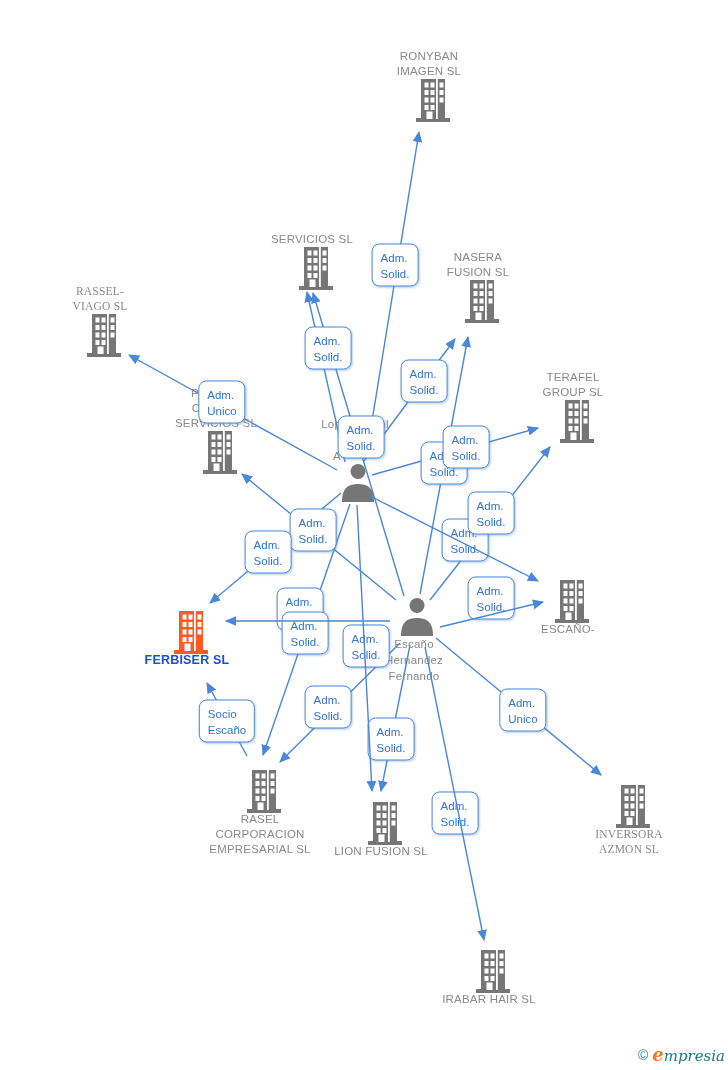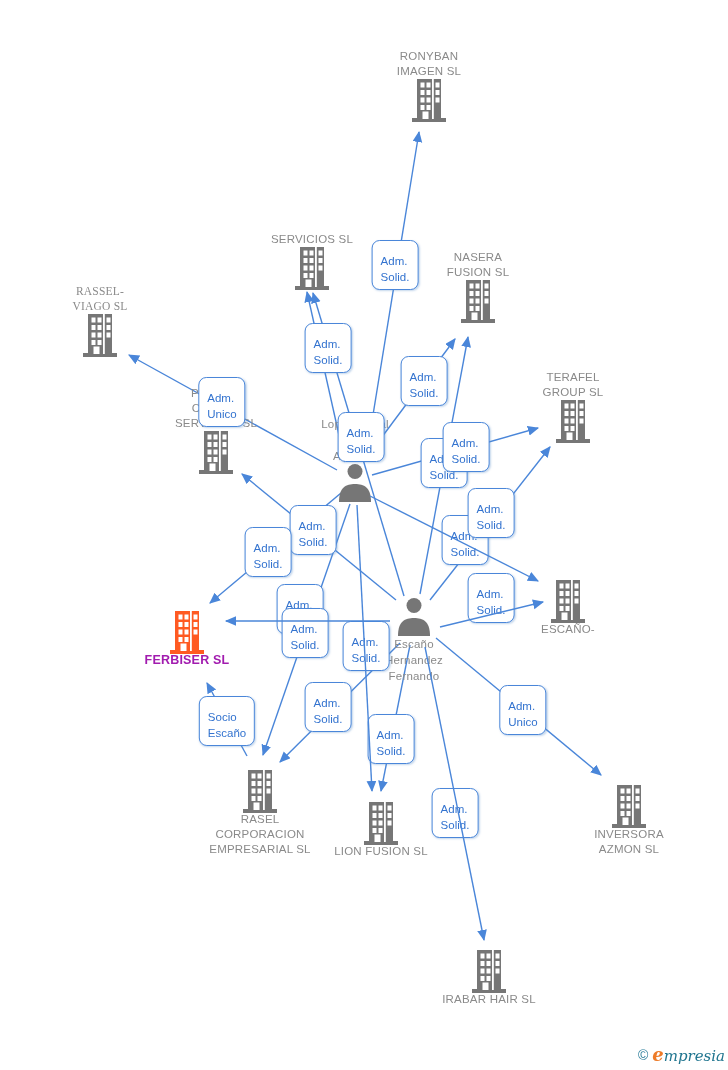--- a/index.html
+++ b/index.html
@@ -2,35 +2,35 @@
 <html><head>
 <meta charset="utf-8">
 <style>
   html,body{margin:0;padding:0;background:#fff;}
   #canvas{
     position:relative;width:728px;height:1070px;background:#ffffff;
     font-family:"Liberation Sans",sans-serif;overflow:hidden;
   }
   svg.edge-layer{position:absolute;left:0;top:0;pointer-events:none;}
   .node{position:absolute;transform:translate(-50%,-50%);width:46px;height:46px;
-    display:flex;align-items:center;justify-content:center;cursor:pointer;}
+    display:flex;align-items:center;justify-content:flex-end;cursor:pointer;}
   .node .icon{display:block;line-height:0;}
   .node-label{position:absolute;left:50%;width:220px;margin-left:-110px;text-align:center;
     color:#8a8a8a;font-size:11.5px;line-height:15px;letter-spacing:.2px;}
   .node-label.above{bottom:44px;}
   .node-label.below{top:44px;}
   .person .node-label{line-height:16px;}
   .person .node-label.above{bottom:42px;}
   .person .node-label.below{top:42px;}
-  .node.focal .node-label{color:#a21caf;font-weight:bold;font-size:12.5px;}
+  .node.focal .node-label{color:#1d4ed8;font-weight:bold;font-size:12.5px;}
   .node-label .ln{height:15px;}
   .person .node-label .ln{height:16px;}
   .rel-box{position:absolute;transform:translate(-50%,-50%);
     background:#ffffff;border:1.6px solid #4a86d9;border-radius:8px;
-    padding:12px 8px 4px;color:#3373cf;font-size:11.5px;line-height:16px;
+    padding:5px 8px 4px;color:#3373cf;font-size:11.5px;line-height:16px;
     text-align:left;white-space:nowrap;box-shadow:1px 1px 2px rgba(90,140,200,.35);}
   #watermark{position:absolute;right:3px;bottom:5px;display:flex;align-items:center;
     cursor:pointer;}
   #wm-copy{color:#2e7f9c;font-size:14px;margin-right:4px;}
   #wm-brand{font-family:"DejaVu Serif",serif;font-style:italic;}
   #wm-e{color:#ee7b28;font-size:18px;font-weight:bold;}
   #wm-rest{color:#20758f;font-size:15px;}
 </style>
 </head>
 <body>
@@ -280,21 +280,21 @@
             <rect x="16.5" y="28" width="4" height="5" fill="#fff"></rect>
             <rect x="25.5" y="5.5" width="4" height="5" fill="#fff"></rect>
             <rect x="25.5" y="13" width="4" height="5" fill="#fff"></rect>
             <rect x="25.5" y="20.5" width="4" height="5" fill="#fff"></rect>
             <rect x="12.5" y="34.5" width="6" height="7.5" fill="#fff"></rect>
           </svg></span>
         <div class="node-label below">
           <div class="ln">LION FUSION SL</div>
         </div>
       </div>
-      <div class="node company" style="left: 629px; top: 806px;">
+      <div class="node company" style="left: 629px; top: 806px; font-family: Liberation Serif, serif;">
         <span class="icon"><svg width="38" height="46" viewBox="0 0 38 46">
             <rect x="7" y="2" width="24" height="40" fill="#767676"></rect>
             <rect x="2" y="41" width="34" height="4" fill="#767676"></rect>
             <rect x="22" y="2" width="1.8" height="40" fill="#fff"></rect>
             <rect x="10.5" y="5.5" width="4" height="5" fill="#fff"></rect>
             <rect x="16.5" y="5.5" width="4" height="5" fill="#fff"></rect>
             <rect x="10.5" y="13" width="4" height="5" fill="#fff"></rect>
             <rect x="16.5" y="13" width="4" height="5" fill="#fff"></rect>
             <rect x="10.5" y="20.5" width="4" height="5" fill="#fff"></rect>
             <rect x="16.5" y="20.5" width="4" height="5" fill="#fff"></rect>

